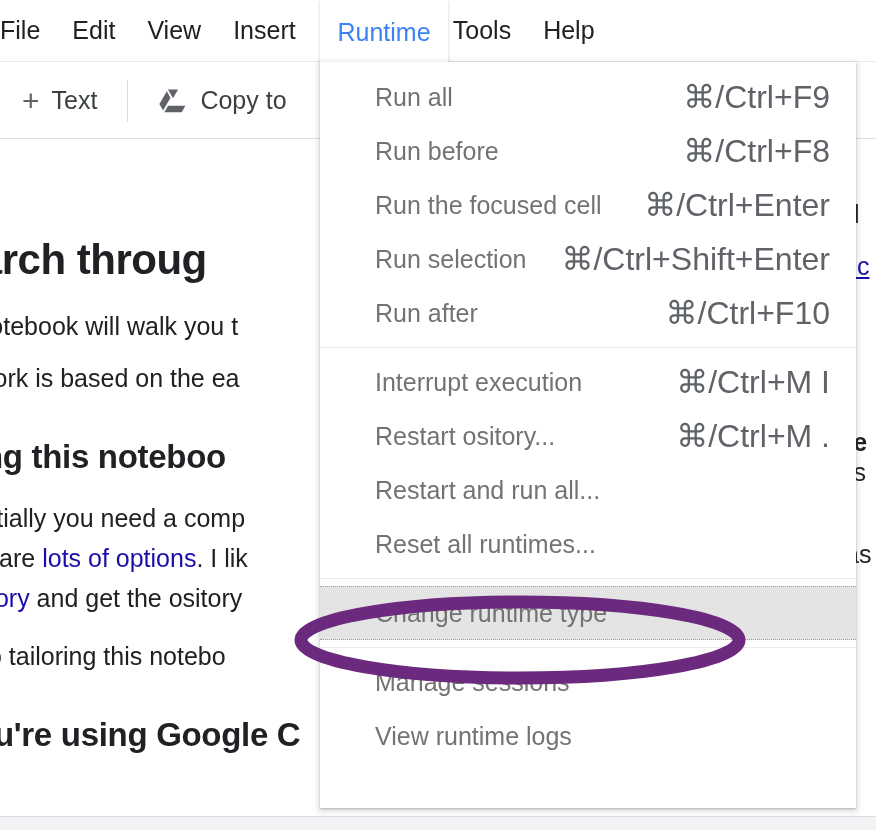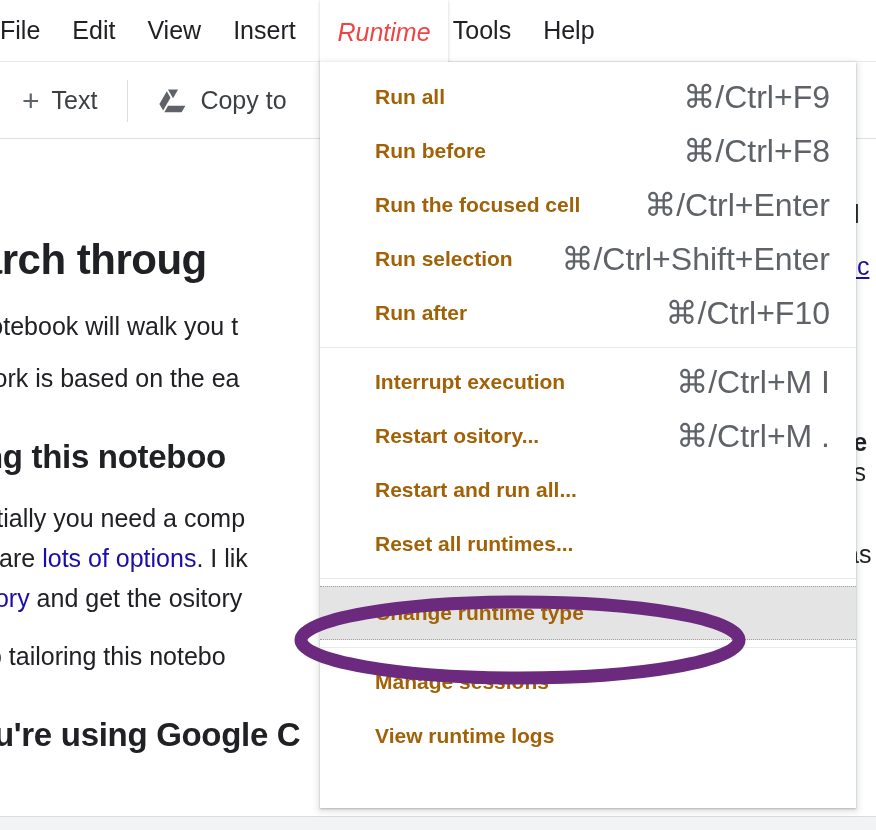--- a/index.html
+++ b/index.html
@@ -135,22 +135,21 @@
     background: #ffffff;
     box-shadow: 0 1px 3px rgba(60,64,67,0.25);
     z-index: 40;
   }
   .menu-tab-open .lbl {
     position: absolute;
     left: 0; right: 0;
     top: 18px;
     text-align: center;
     font-size: 25px;
-    color: #ef4444;
-    font-style: italic;
+    color: #3b82f6;
   }
 
   
   .dropdown {
     position: absolute;
     left: 320px;
     top: 62px;
     width: 536px;
     height: 746px;
     background: #ffffff;
@@ -162,24 +161,23 @@
   .mi {
     position: relative;
     height: 54px;
     display: flex;
     align-items: center;
     padding: 0 26px 0 55px;
     box-sizing: border-box;
     white-space: nowrap;
   }
   .mi .label {
-    font-size: 21px;
-    color: #a16207;
+    font-size: 25px;
+    color: #737373;
     flex: 0 0 auto;
-    font-weight: bold;
   }
   .mi .accel {
     font-size: 32px;
     color: #5f6368;
     margin-left: auto;
     padding-left: 20px;
   }
   .mi.selected {
     background: #e4e4e4;
     border-top: 1px dotted #9e9e9e;

